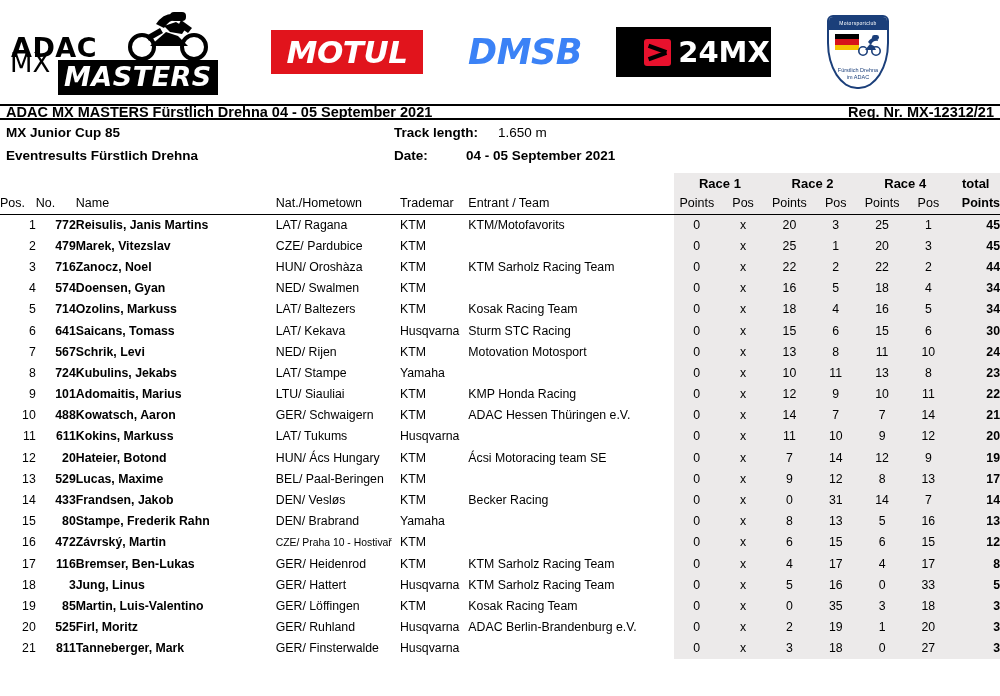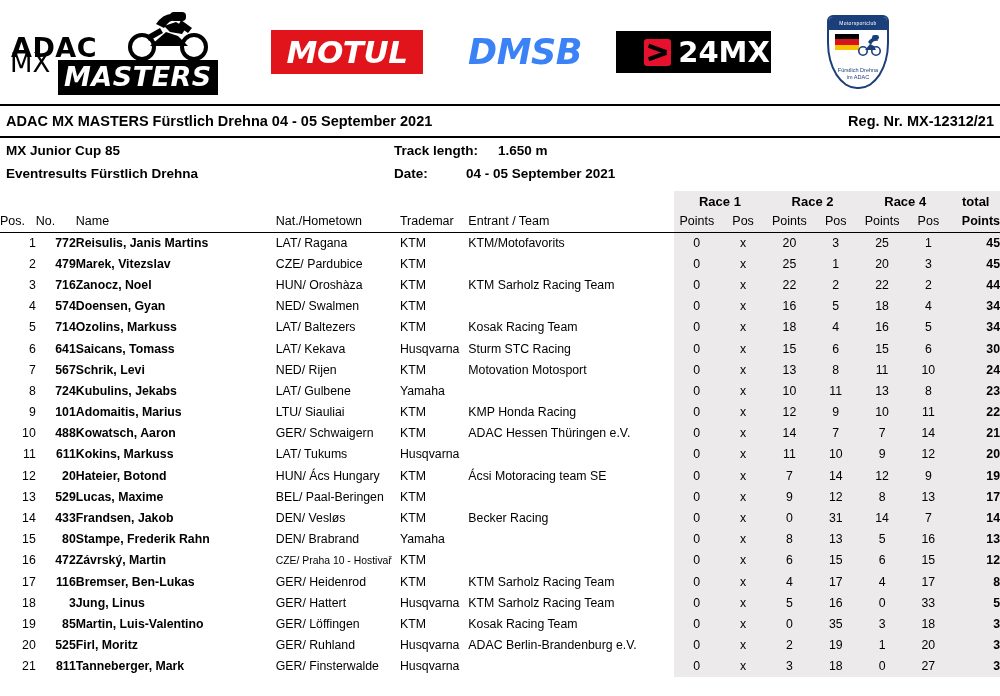--- a/index.html
+++ b/index.html
@@ -86,21 +86,21 @@
     font-size: 35px;
     font-weight: bold;
     font-style: italic;
     font-family: "DejaVu Sans", sans-serif;
     letter-spacing: -0.5px;
   }
 
   .logo-24mx {
     flex: 0 0 155px;
     margin-left: 16px;
-    height: 42px;
+    height: 50px;
     background: #000000;
     display: flex; align-items: center; justify-content: center;
     gap: 7px;
     padding-left: 27px;
   }
   .logo-24mx .mark {
     width: 27px; height: 27px;
     background: #e8112d;
     border-radius: 3px;
     position: relative;
@@ -161,42 +161,42 @@
   }
   .badge .bot {
     position: absolute; left: 0; right: 0; bottom: 6px;
     text-align: center;
     font-size: 5.5px;
     color: #1b3f7a;
     line-height: 1.25;
     font-family: "Liberation Sans", sans-serif;
   }
   .titleband {
-    height: 34px;
+    height: 16px;
     display: flex;
     align-items: center;
     justify-content: space-between;
     padding: 0 6px;
     font-size: 14.5px;
     font-weight: bold;
     border-top: 2px solid #000;
     border-bottom: 2px solid #000;
   }
 
   
   .info {
     padding: 5px 18px 2px 6px;
     font-size: 13.5px;
     font-weight: bold;
   }
   .info-row { display: flex; align-items: baseline; height: 23px; }
   .info-left { width: 388px; }
   .info-mid { width: 70px; }
   .info-right { }
-  .info .track-val { font-weight: bold; }
+  .info .track-val { font-weight: normal; }
   .info .date-val { font-weight: bold; }
 
   
   table.results {
     border-collapse: collapse;
     width: 1000px;
     font-size: 12.3px;
     table-layout: fixed;
   }
   table.results td, table.results th {
@@ -466,21 +466,21 @@
           <td class="grey c">13</td>
           <td class="grey c">8</td>
           <td class="grey c">11</td>
           <td class="grey c">10</td>
           <td class="grey r pad-r b">24</td>
         </tr>
         <tr>
           <td class="r pad-r">8</td>
           <td class="r b">724</td>
           <td class="l b pad-l">Kubulins, Jekabs</td>
-          <td class="l">LAT/ Gulbene</td>
+          <td class="l">LAT/ Stampe</td>
           <td class="l">Yamaha</td>
           <td class="l"></td>
           <td class="grey c">0</td>
           <td class="grey c">x</td>
           <td class="grey c">10</td>
           <td class="grey c">11</td>
           <td class="grey c">13</td>
           <td class="grey c">8</td>
           <td class="grey r pad-r b">23</td>
         </tr>

